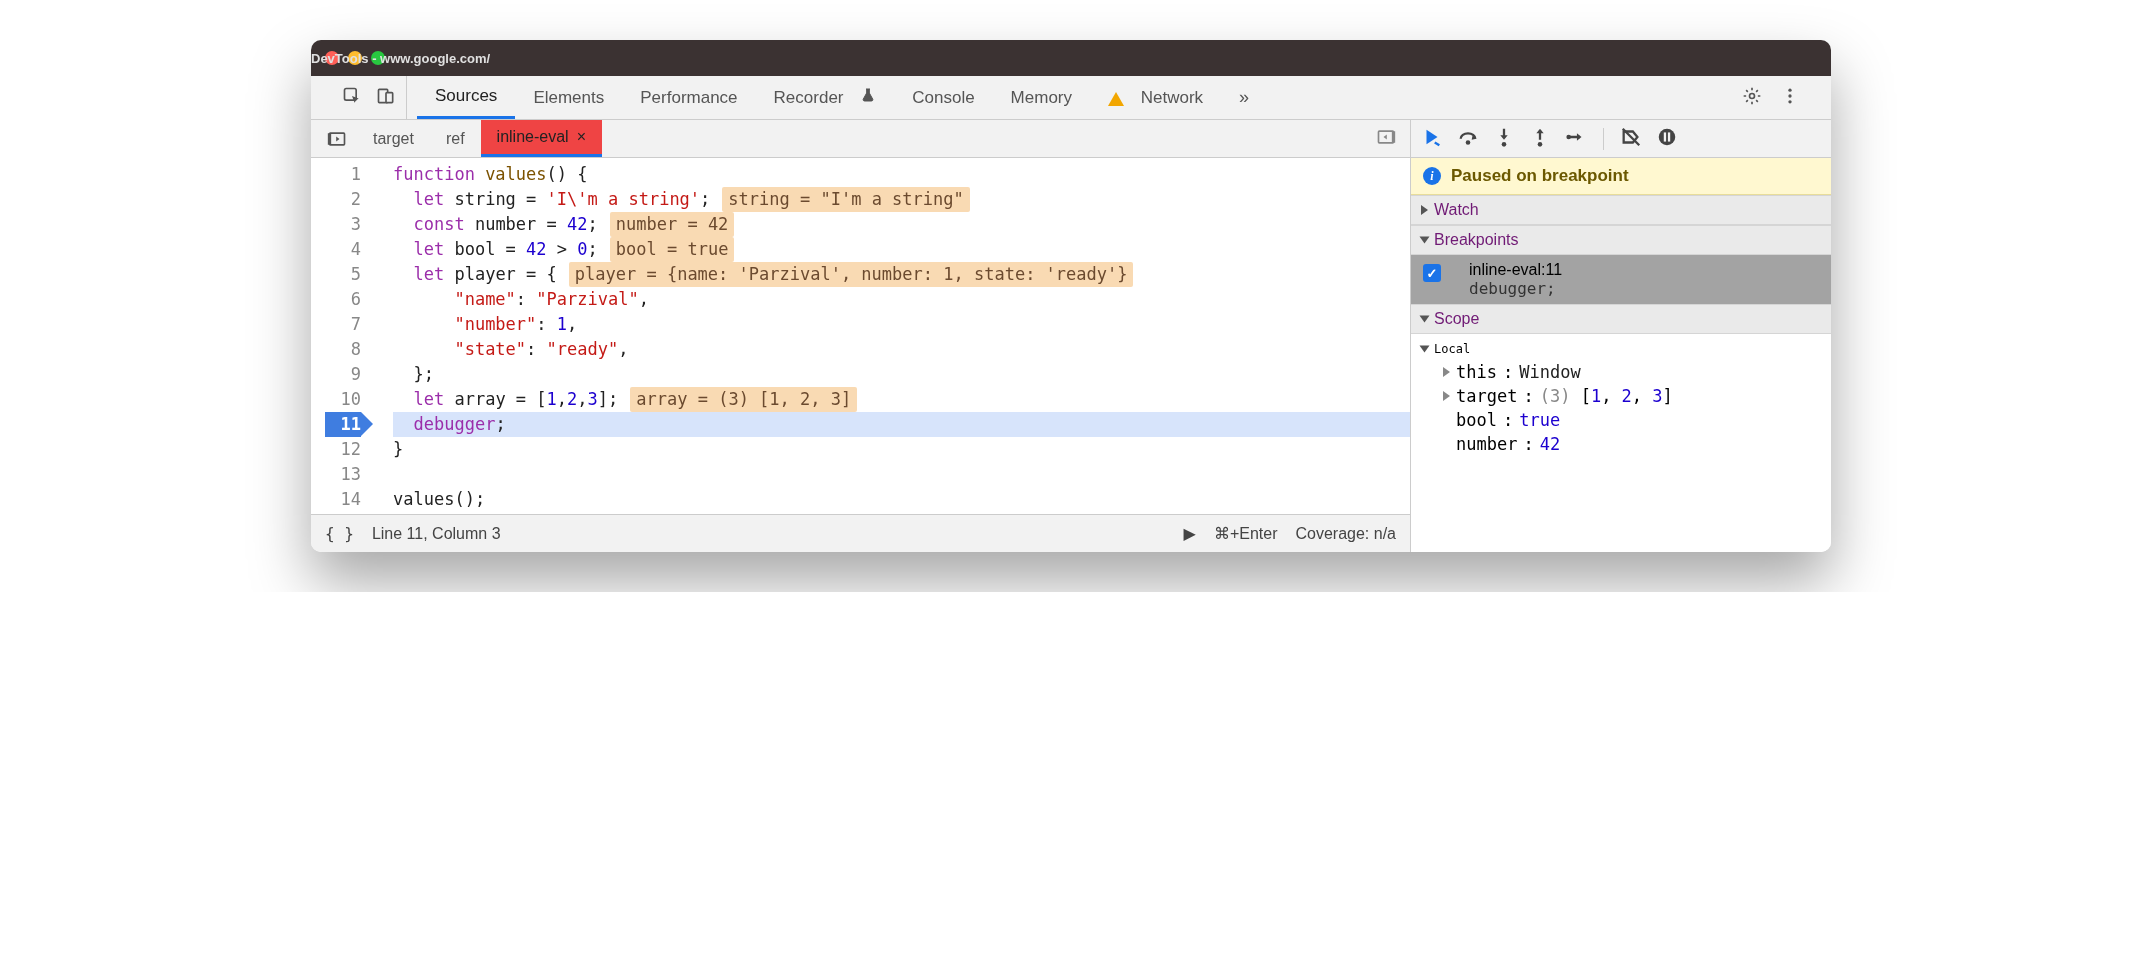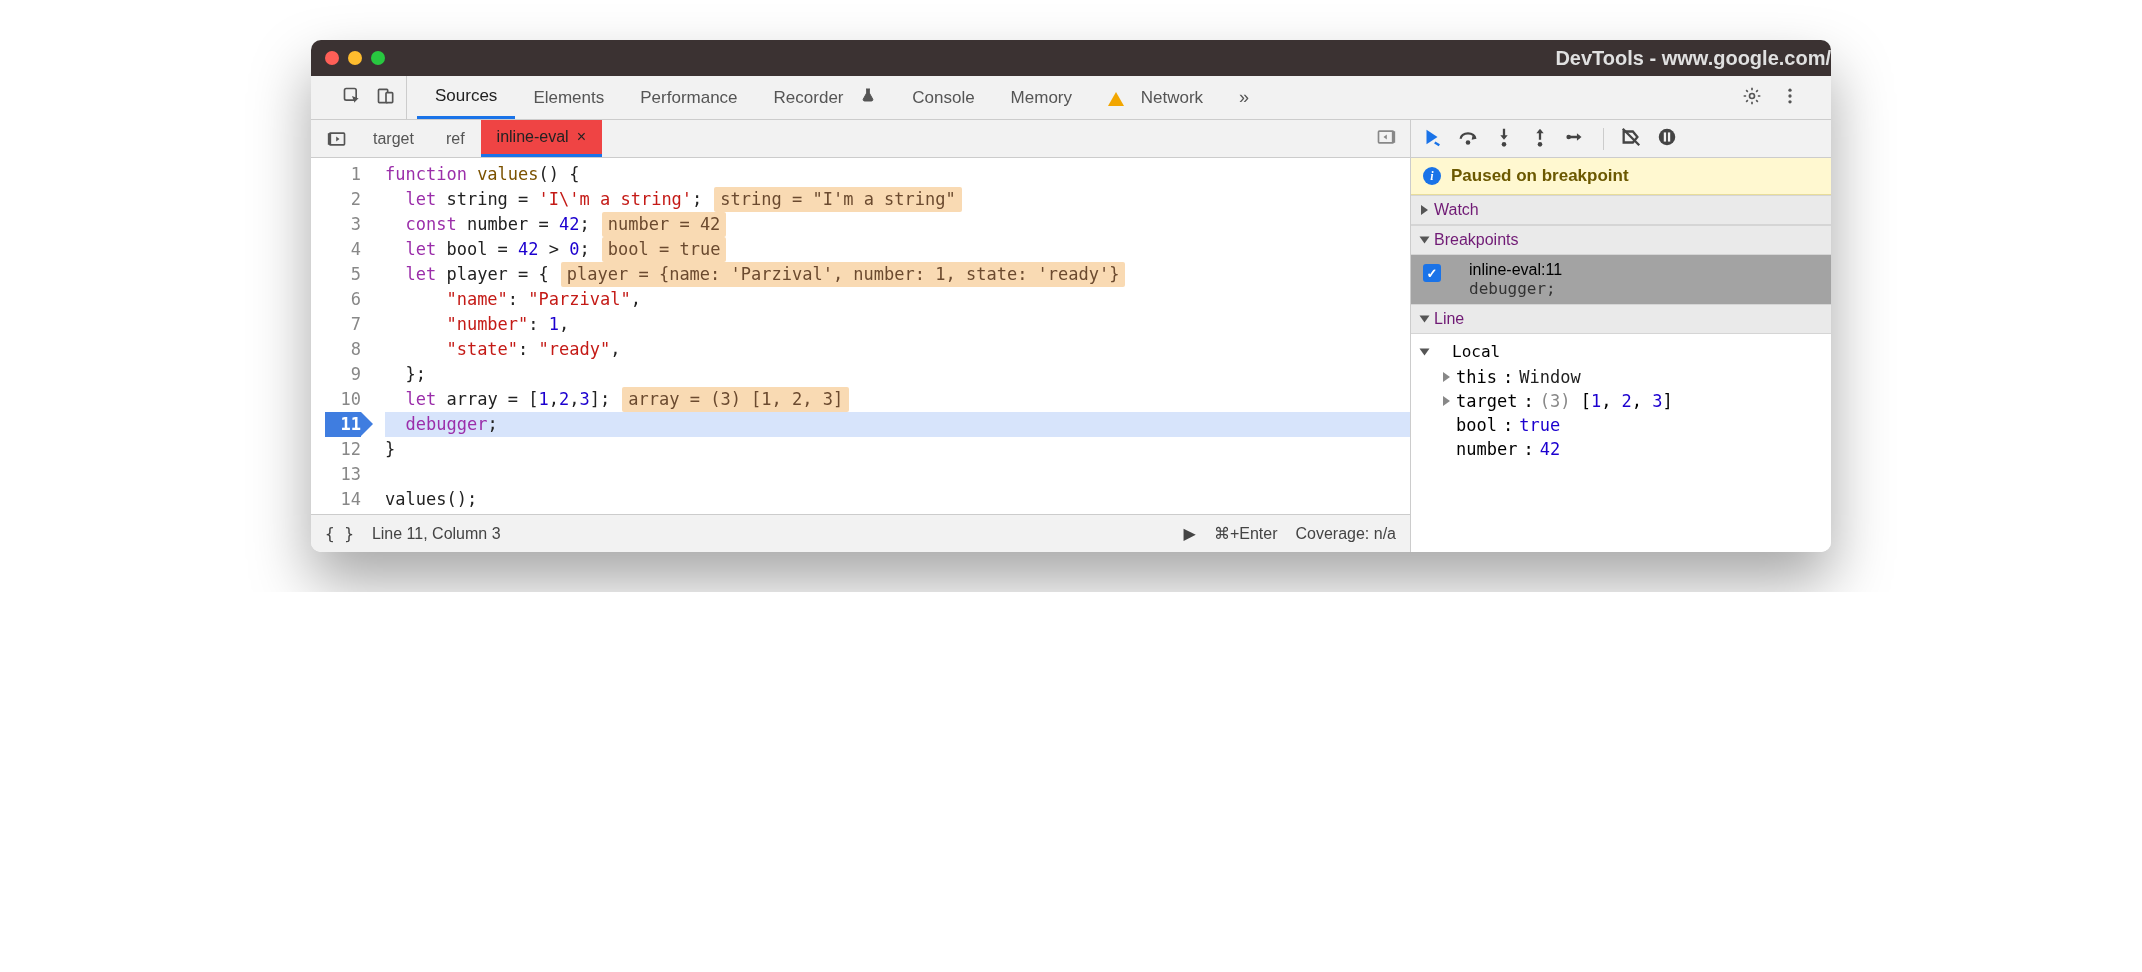--- a/index.html
+++ b/index.html
@@ -28,22 +28,22 @@
     position: relative;
   }
   .traffic-lights { display: flex; gap: 9px; }
   .tl { width: 14px; height: 14px; border-radius: 50%; }
   .tl.red { background: #ff5f57; }
   .tl.yellow { background: #febc2e; }
   .tl.green { background: #28c840; }
   .titlebar-title {
     position: absolute;
     left: 0; right: 0;
-    text-align: right;
-    font-size: 20px;
+    text-align: left;
+    font-size: 13px;
     font-weight: 600;
     color: #e0e0e0;
     pointer-events: none;
   }
   .tabbar {
     background: #f2f2f2;
     border-bottom: 1px solid #ccc;
     height: 44px;
     display: flex;
     align-items: stretch;
@@ -71,21 +71,21 @@
   .file-tabs-right { margin-left:auto; display:flex; align-items:center; padding:0 8px; }
   .code-scroll { flex:1; display:flex; font-family: Menlo, Consolas, monospace; font-size: 17px; line-height: 25px; overflow:hidden; }
   .gutter { text-align:right; color:#888; padding: 4px 8px 4px 14px; background:#fff; user-select:none; min-width: 58px; }
   .gutter .ln { display:block; height:25px; }
   .gutter .ln.exec { background:#3f7de0; color:#fff; font-weight:600; position:relative; }
   .gutter .ln.exec::after {
     content:''; position:absolute; right:-12px; top:0;
     border-top:12.5px solid transparent; border-bottom:12.5px solid transparent; border-left:12px solid #3f7de0;
   }
   .code { flex:1; padding:4px 0 4px 16px; white-space:pre; overflow:hidden; }
-  .code-line { height:25px; display:flex; align-items:center; }
+  .code-line { height:25px; display:flex; align-items:center;margin-left:8px; }
   .code-line.exec { background:#d7e4fb; }
   .kw-decl { color:#9b2eaa; }
   .kw-ctrl { color:#9b2eaa; }
   .fn { color:#7b5200; }
   .str { color:#c41a16; }
   .num { color:#1c00cf; }
   .prop { color:#c41a16; }
   .punct { color:#222; }
   .ident { color:#222; }
   .inline-hint { background:#f9dab3; color:#6b4a2f; padding: 0 6px; margin-left: 12px; border-radius:2px; }
@@ -104,21 +104,21 @@
   .paused-banner { background:#fff8d0; border-bottom:1px solid #e8dd9a; padding:8px 12px; display:flex; align-items:center; gap:10px; font-size:17px; font-weight:700; color:#6b5800; }
   .info-circle { width:18px; height:18px; border-radius:50%; background:#1a73e8; color:#fff; font-size:12px; font-weight:700; display:flex; align-items:center; justify-content:center; font-family: Georgia, serif; font-style:italic; }
   .pane-header { background:#eaeaea; border-top:1px solid #d5d5d5; border-bottom:1px solid #d5d5d5; padding:5px 10px; font-size:16px; color:#701a75; display:flex; align-items:center; gap:6px; cursor:pointer; }
   .tri { display:inline-block; width:0; height:0; border-top:5px solid transparent; border-bottom:5px solid transparent; border-left:7px solid #555; }
   .tri.down { transform: rotate(90deg); }
   .bp-item { background:#a3a3a3; padding:6px 12px 6px 12px; display:flex; align-items:flex-start; gap:28px; font-size:16px; }
   .bp-check { width:18px; height:18px; background:#1a73e8; border-radius:3px; margin-top:3px; display:flex; align-items:center; justify-content:center; }
   .bp-check::after { content:'✓'; color:#fff; font-size:13px; font-weight:700; }
   .bp-code { font-family: Menlo, Consolas, monospace; color:#333; }
   .scope-content { padding:4px 0 4px 0; font-family: Menlo, Consolas, monospace; font-size:17px; }
-  .scope-sub { padding:4px 10px; display:flex; align-items:center; gap:24px; font-size:16px; }
+  .scope-sub { padding:4px 10px; display:flex; align-items:center; gap:6px; font-size:12px; }
   .scope-row { padding: 2px 0 2px 32px; display:flex; align-items:center; gap:6px; }
   .scope-row .tri { border-left-color:#888; }
   .sk { color:#000000; }
   .sv { color:#222; }
   .sv-num { color:#1c00cf; }
   .sv-bool { color:#1c00cf; }
   .chevron-double { font-size:18px; color:#555; letter-spacing:-5px; }
 </style>
 </head>
 <body>
@@ -306,21 +306,21 @@
       <div class="bp-item">
         <span class="bp-check"></span>
         <div>
           <div>inline-eval:11</div>
           <div class="bp-code">debugger;</div>
         </div>
       </div>
 
       <div class="pane-header">
         <span class="tri down"></span>
-        <span>Line</span>
+        <span>Scope</span>
       </div>
       <div class="scope-content">
         <div class="scope-sub">
           <span class="tri down"></span>
           <span>Local</span>
         </div>
         <div id="scope-rows">
             <div class="scope-row">
               <span class="tri"></span>
               <span class="sk">this</span>

